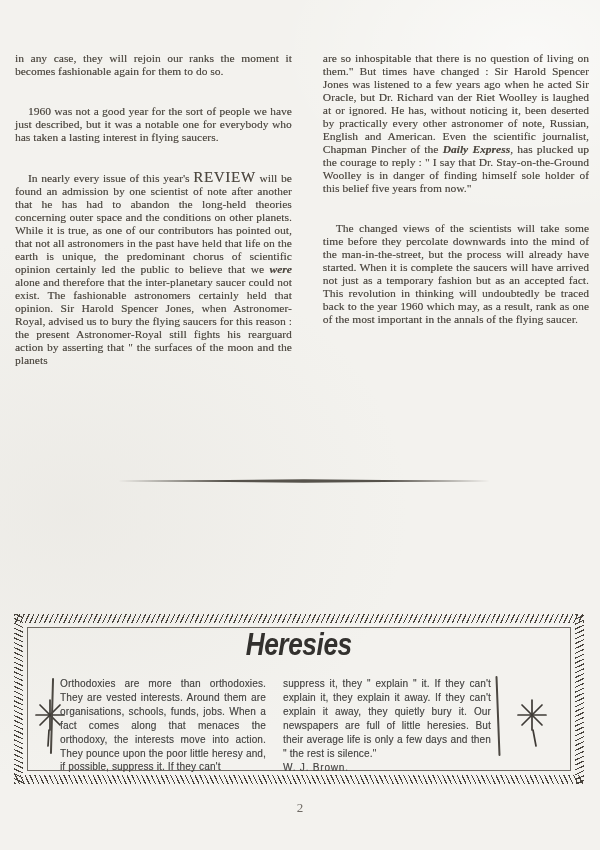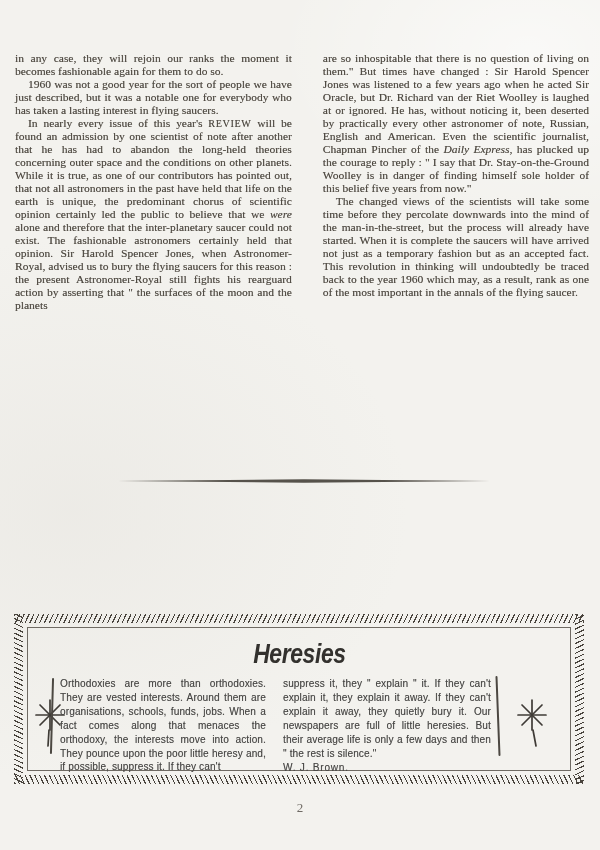--- a/index.html
+++ b/index.html
@@ -22,48 +22,48 @@
     text-shadow:0.2px 0.2px 0.5px rgba(74,69,62,0.55);
   }
   .col-l{width:284px;}
   .col-r{width:273px;}
   .article p{
     margin:0;
     font-size:11.4px;line-height:13px;
     text-align:justify;
     letter-spacing:0.05px;
   }
-  .article p.ind{text-indent:13px;}
-  .sc{font-size:10px;letter-spacing:0.7px;}
-  em{font-style:italic;}
+  .article p.ind{text-indent:13px;margin-top:27px;}
+  .sc{font-size:15px;letter-spacing:0.7px;}
+  em{font-style:italic;font-weight:bold;}
 
   
   .divider{position:absolute;left:118px;top:470px;width:372px;height:6px;}
 
   
   .hbox{
     position:absolute;left:14px;top:614px;width:570px;height:170px;
   }
   .hatch{position:absolute;}
   .hatch.top{left:0;right:0;top:0;height:9px;
     background:repeating-linear-gradient(115deg,#49443d 0 1.1px,rgba(0,0,0,0) 1.1px 4.4px);}
   .hatch.bottom{left:0;right:0;bottom:0;height:9px;
     background:repeating-linear-gradient(65deg,#49443d 0 1.1px,rgba(0,0,0,0) 1.1px 4.4px);}
   .hatch.left{top:0;bottom:0;left:0;width:9px;
     background:repeating-linear-gradient(25deg,#49443d 0 1.1px,rgba(0,0,0,0) 1.1px 4.4px);}
   .hatch.right{top:0;bottom:0;right:0;width:9px;
     background:repeating-linear-gradient(155deg,#49443d 0 1.1px,rgba(0,0,0,0) 1.1px 4.4px);}
   .innerline{position:absolute;inset:13px;border:1px solid #6f6a63;}
 
   .htitle{
-    position:absolute;left:0;right:0;top:26px;
+    position:absolute;left:0;right:0;top:16px;
     text-align:center;
     font-family:"Liberation Sans", sans-serif;
     font-weight:700;font-style:italic;
-    font-size:28px;line-height:28px;
+    font-size:32px;line-height:28px;
     color:#33312e;
     letter-spacing:-0.5px;
   }
   .htitle span{display:inline-block;transform:scaleX(0.82);}
 
   .hquote{
     position:absolute;top:63px;
     font-family:"Liberation Sans", sans-serif;
     font-size:10px;line-height:13.9px;
     text-align:justify;

